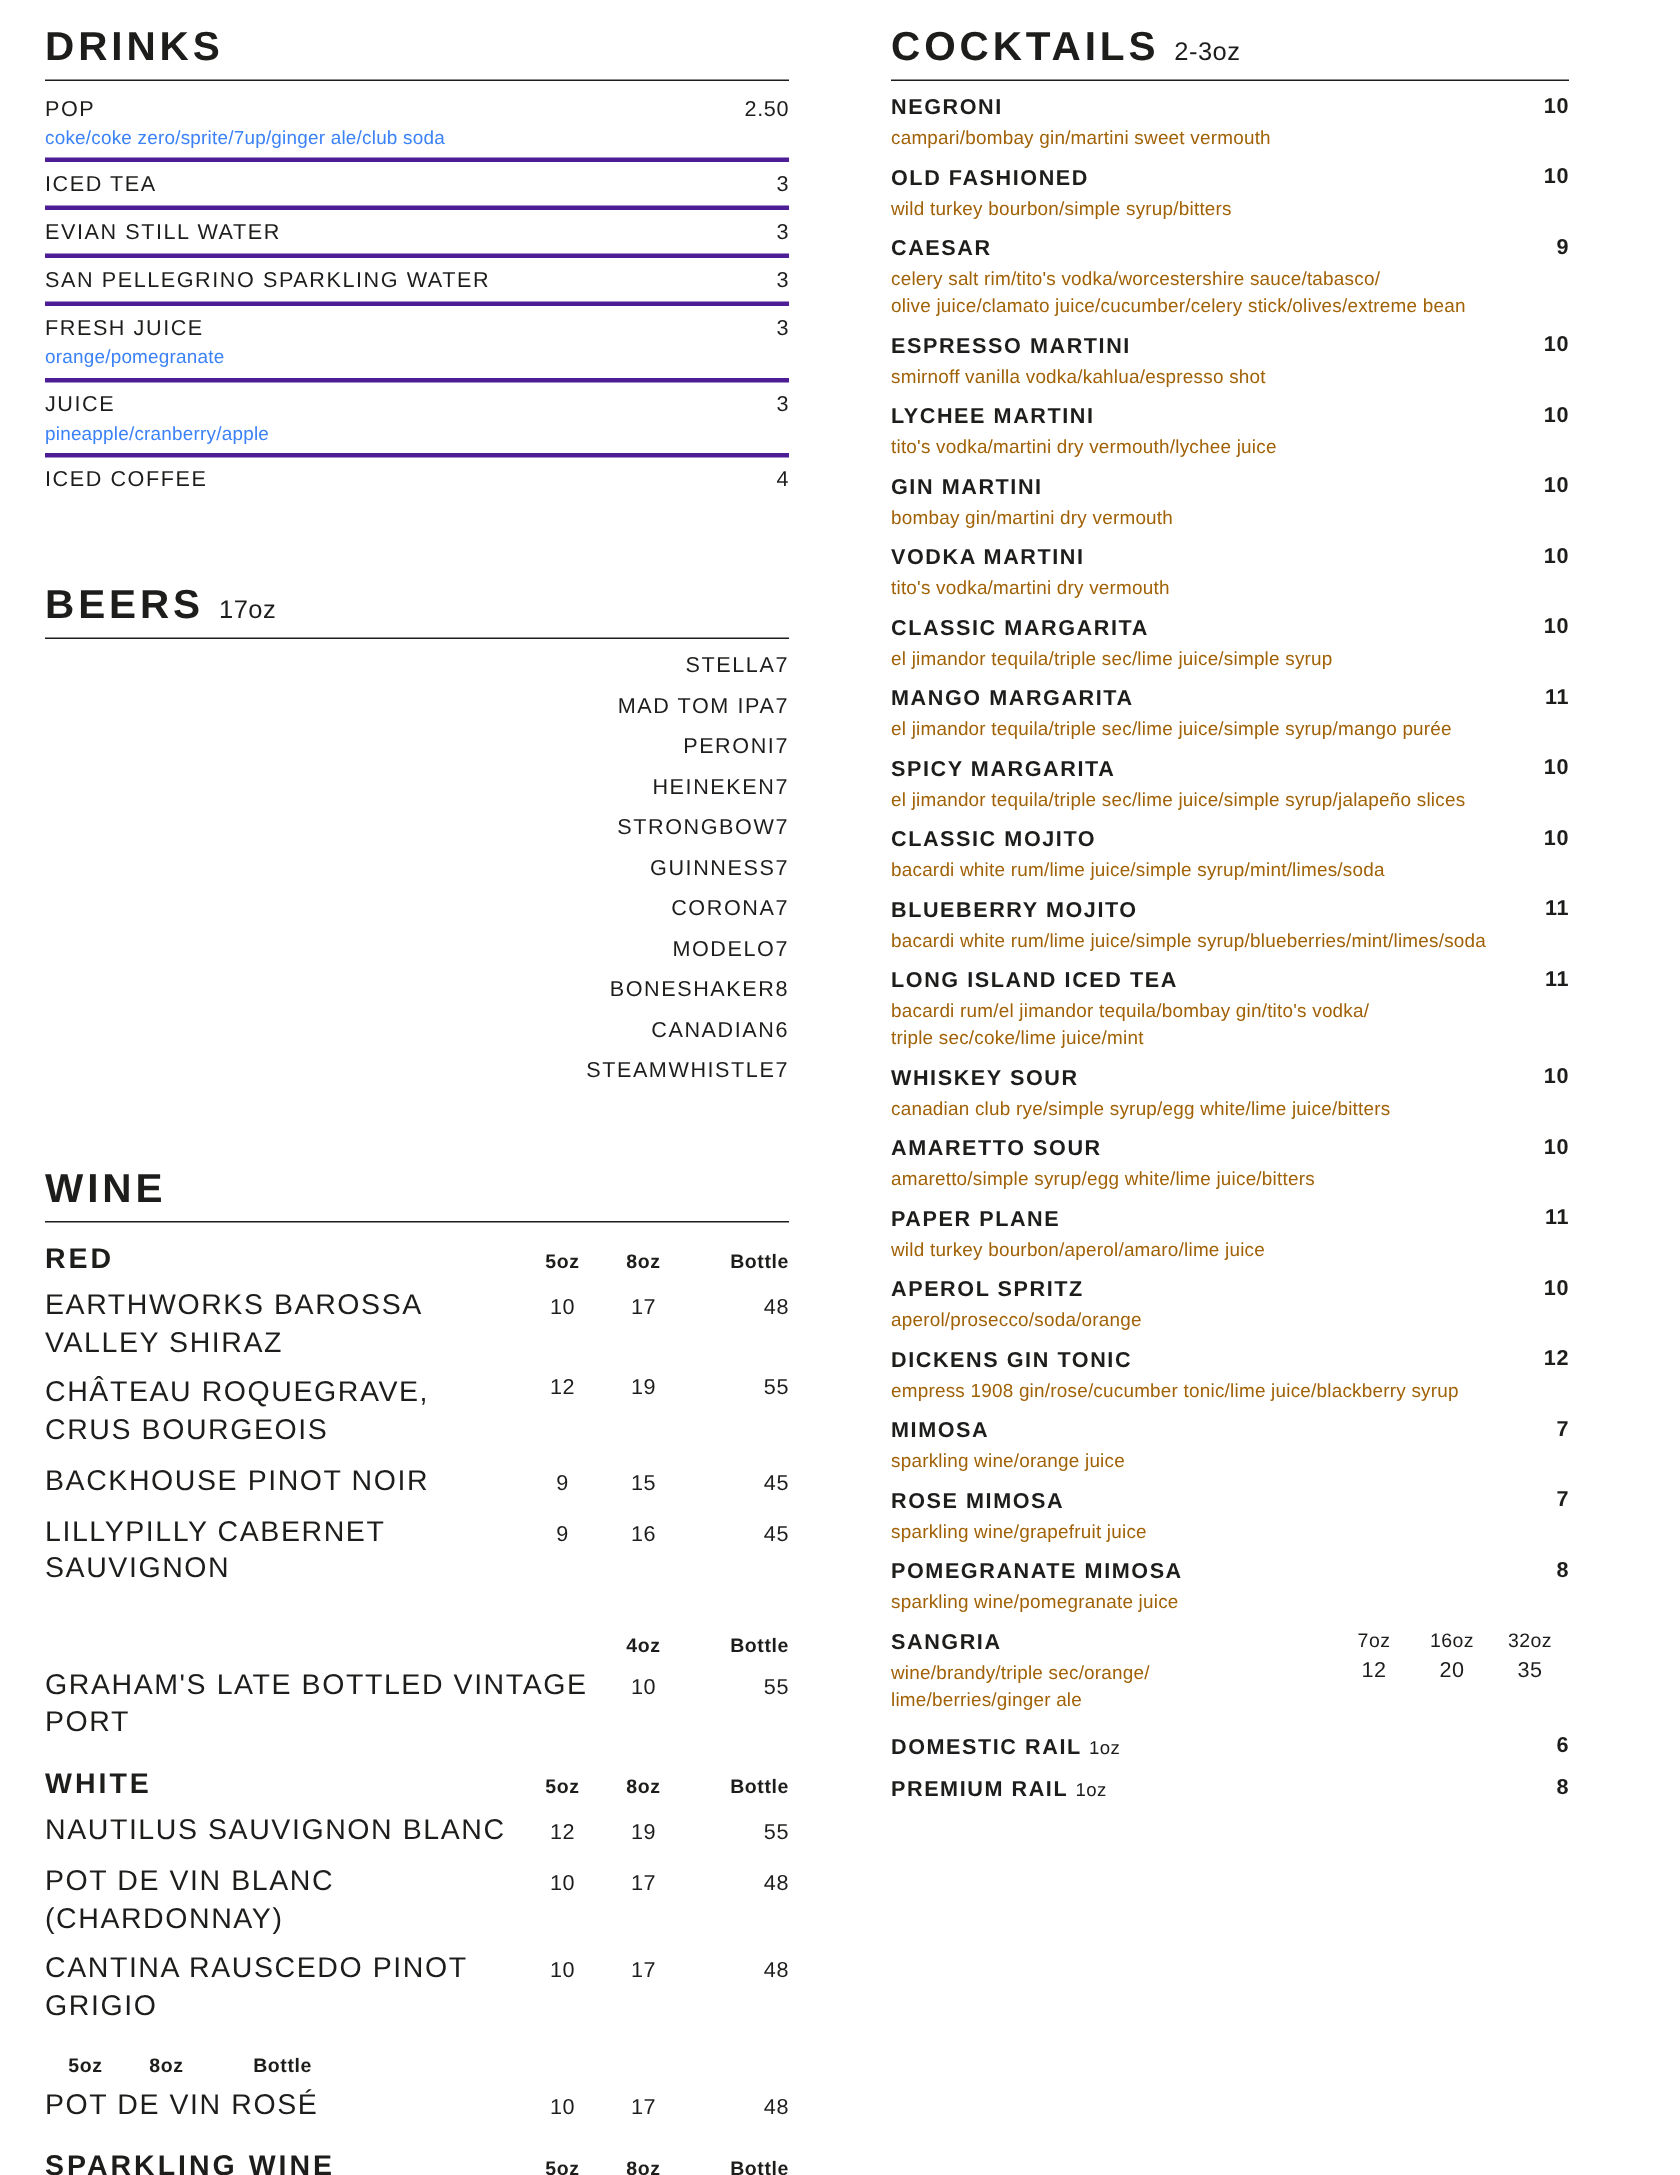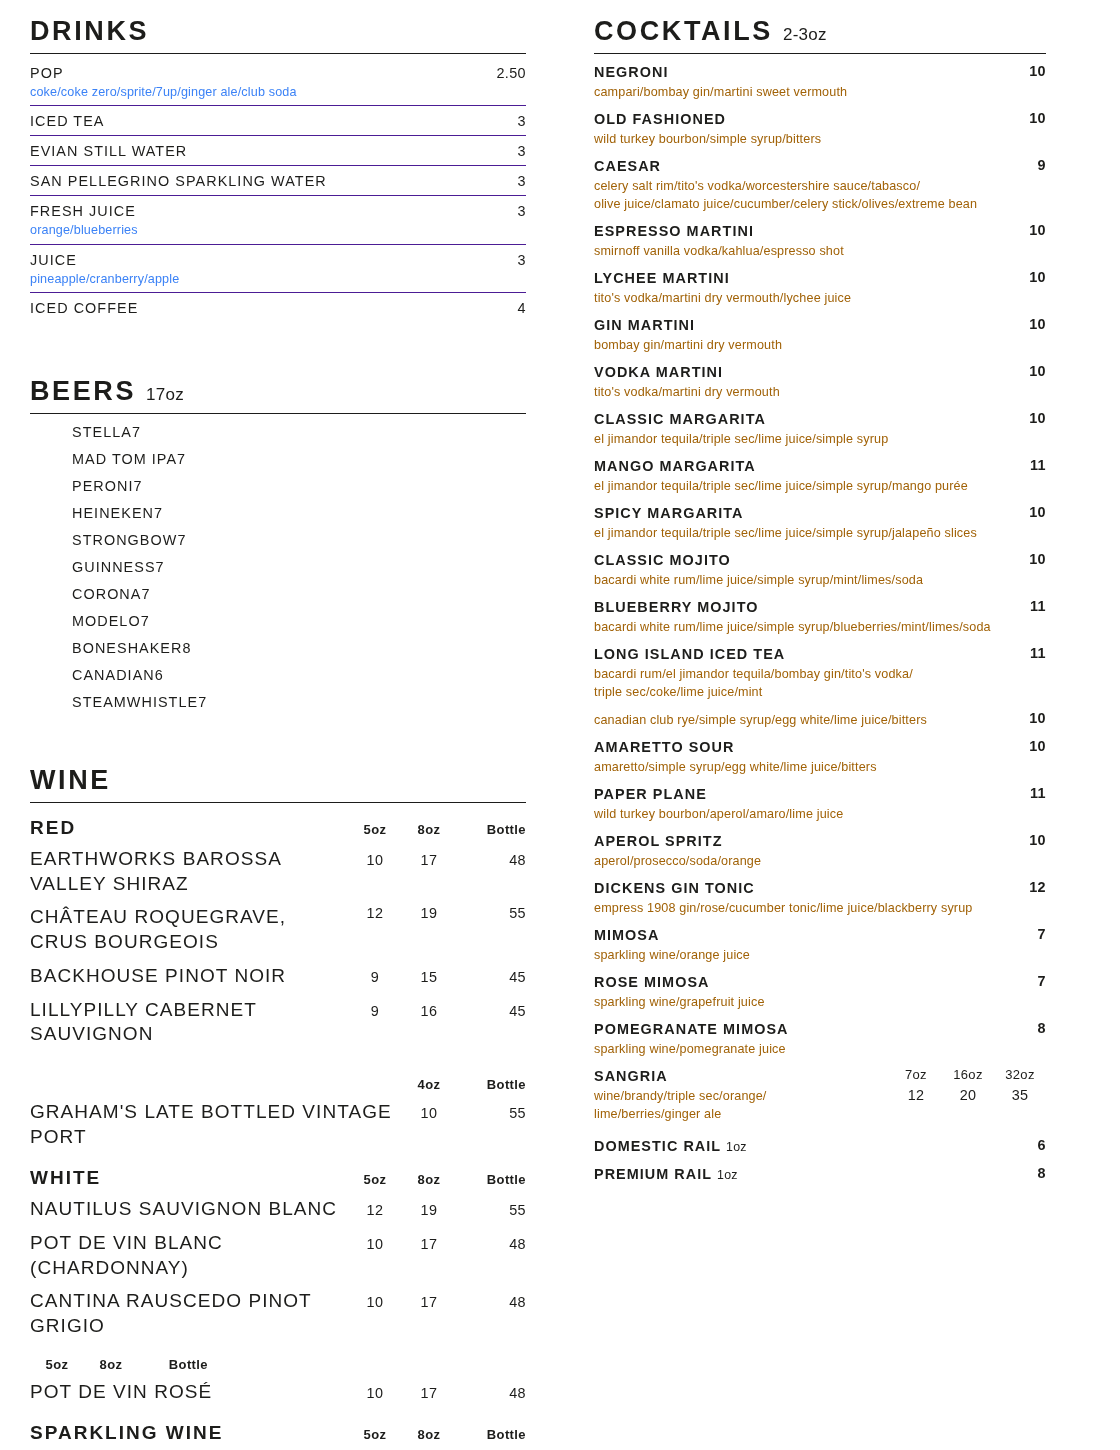--- a/index.html
+++ b/index.html
@@ -43,21 +43,21 @@
   .rule {
     border-bottom: 1.6px solid #1d1d1b;
     margin-bottom: 4px;
   }
 
   
   .row {
     display: flex;
     align-items: baseline;
     justify-content: space-between;
-    border-bottom: 1px solid #4c1d95;
+    border-bottom: 3px solid #4c1d95;
     padding: 6px 0 5px 0;
   }
   .row.nosep { border-bottom: none; }
   .row-main { display: flex; flex-direction: column; }
   .row-name {
     font-size: 14.4px;
     letter-spacing: 1.05px;
     line-height: 1.25;
   }
   .row-desc {
@@ -69,21 +69,21 @@
   }
   .row-price {
     font-size: 14.4px;
     letter-spacing: 0.4px;
     padding-left: 14px;
     white-space: nowrap;
   }
 
   .beer-row {
     display: flex;
-    justify-content: flex-start;
+    justify-content: flex-end;
     font-size: 14.4px;
     letter-spacing: 1.05px;
     padding: 6px 0 5px 0;
     margin-left: 42px;
   }
 
   
   .wine-block { margin-top: 14px; }
   .wine-head {
     display: flex;
@@ -212,21 +212,21 @@
         </div>
         <div class="row">
           <div class="row-main">
             <span class="row-name">SAN PELLEGRINO SPARKLING WATER</span>
           </div>
           <span class="row-price">3</span>
         </div>
         <div class="row">
           <div class="row-main">
             <span class="row-name">FRESH JUICE</span>
-            <span class="row-desc">orange/blueberries</span>
+            <span class="row-desc">orange/pomegranate</span>
           </div>
           <span class="row-price">3</span>
         </div>
         <div class="row">
           <div class="row-main">
             <span class="row-name">JUICE</span>
             <span class="row-desc">pineapple/cranberry/apple</span>
           </div>
           <span class="row-price">3</span>
         </div>
@@ -514,20 +514,21 @@
         <div class="ck-main">
           <div class="ck-name">LONG ISLAND ICED TEA</div>
           <div class="ck-desc" style="white-space:pre-line">bacardi rum/el jimandor tequila/bombay gin/tito's vodka/
 triple sec/coke/lime juice/mint</div>
         </div>
         <div class="ck-price">11</div>
       </div>
 
       <div class="ck-row">
         <div class="ck-main">
+          <div class="ck-name">WHISKEY SOUR</div>
           <div class="ck-desc">canadian club rye/simple syrup/egg white/lime juice/bitters</div>
         </div>
         <div class="ck-price">10</div>
       </div>
 
       <div class="ck-row">
         <div class="ck-main">
           <div class="ck-name">AMARETTO SOUR</div>
           <div class="ck-desc">amaretto/simple syrup/egg white/lime juice/bitters</div>
         </div>

